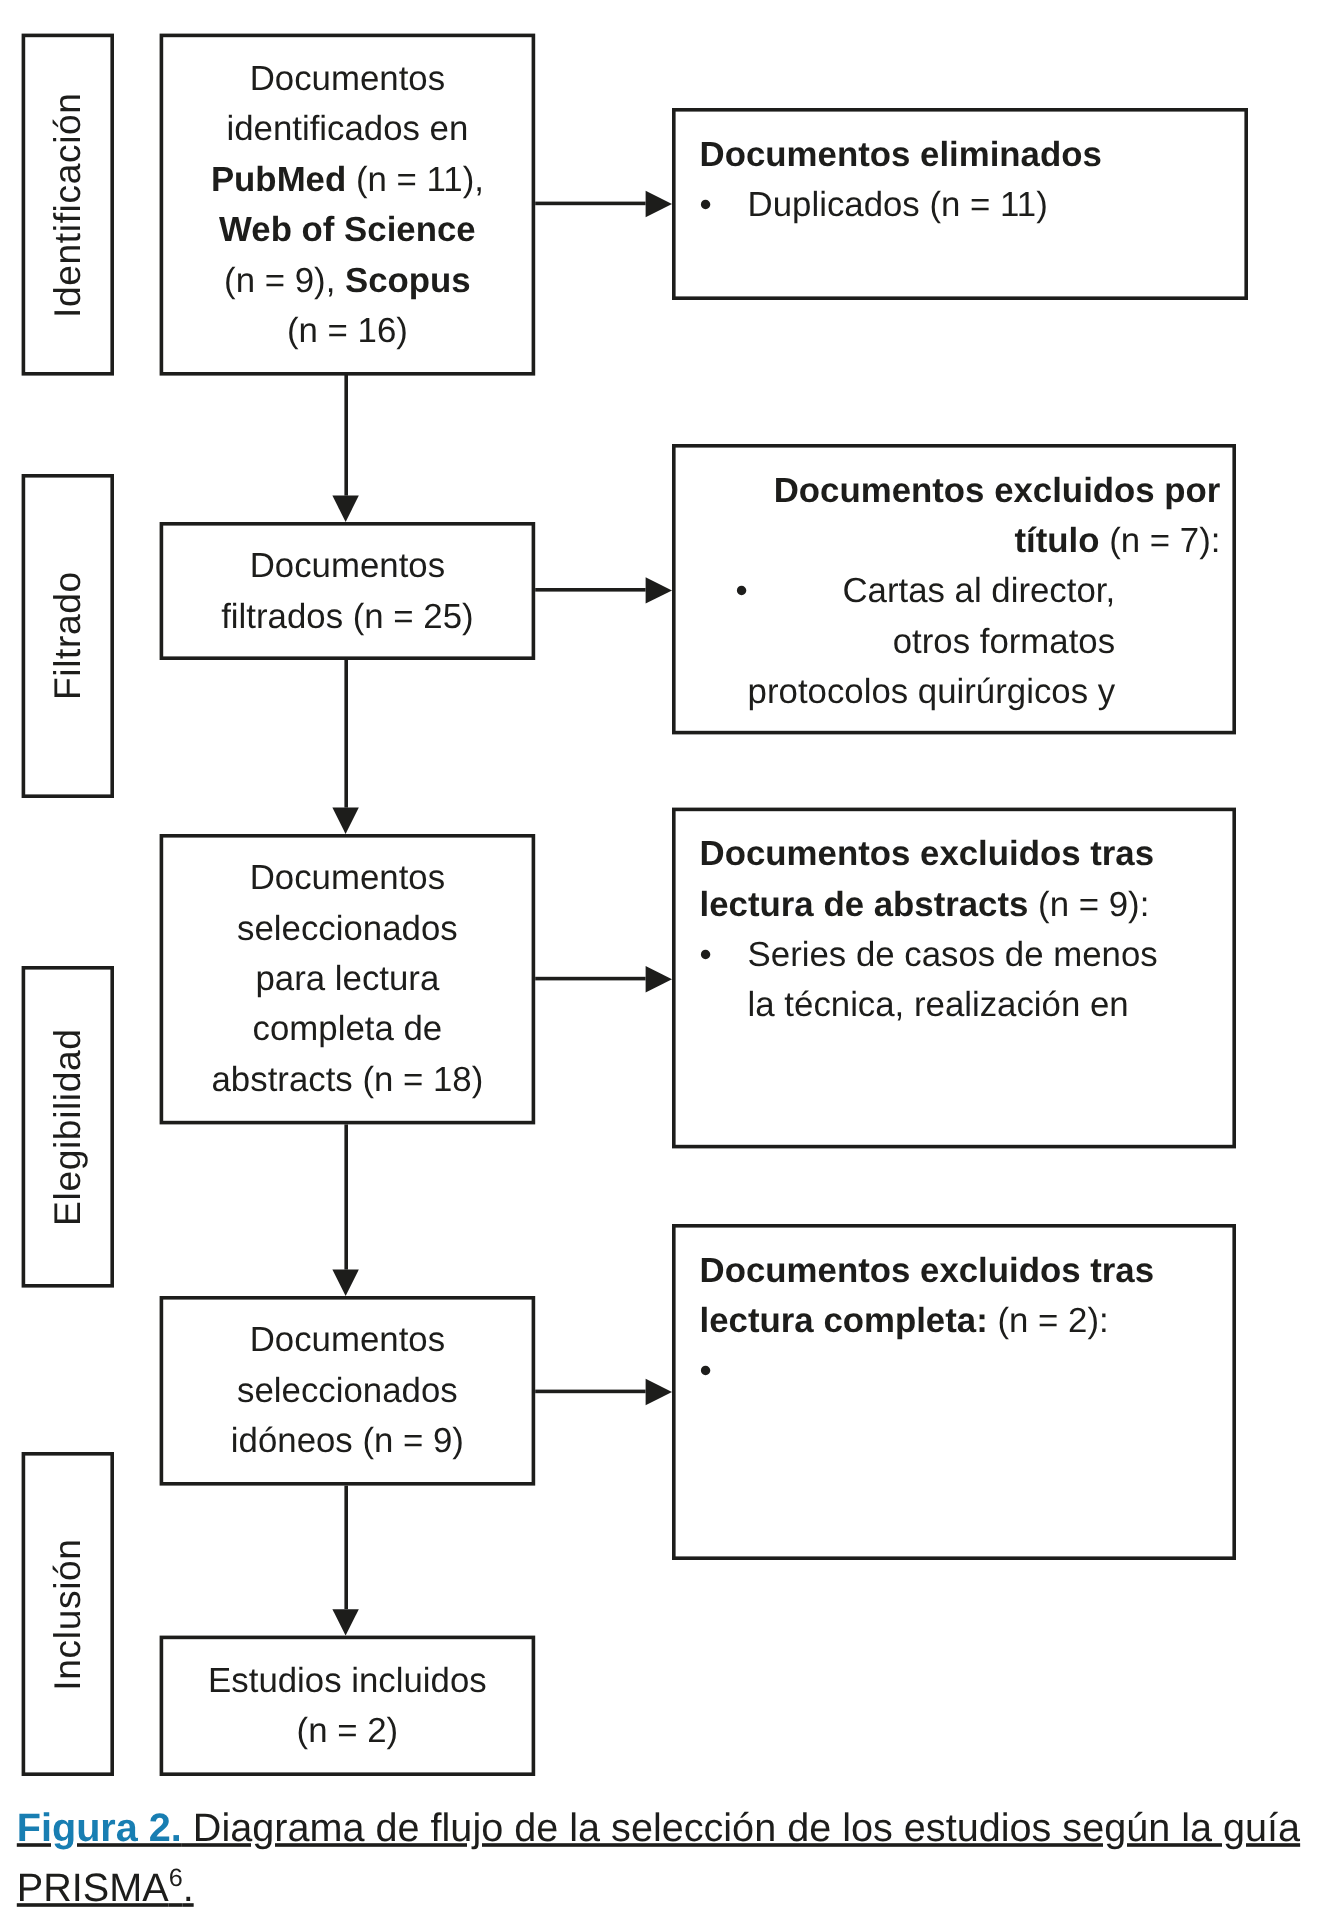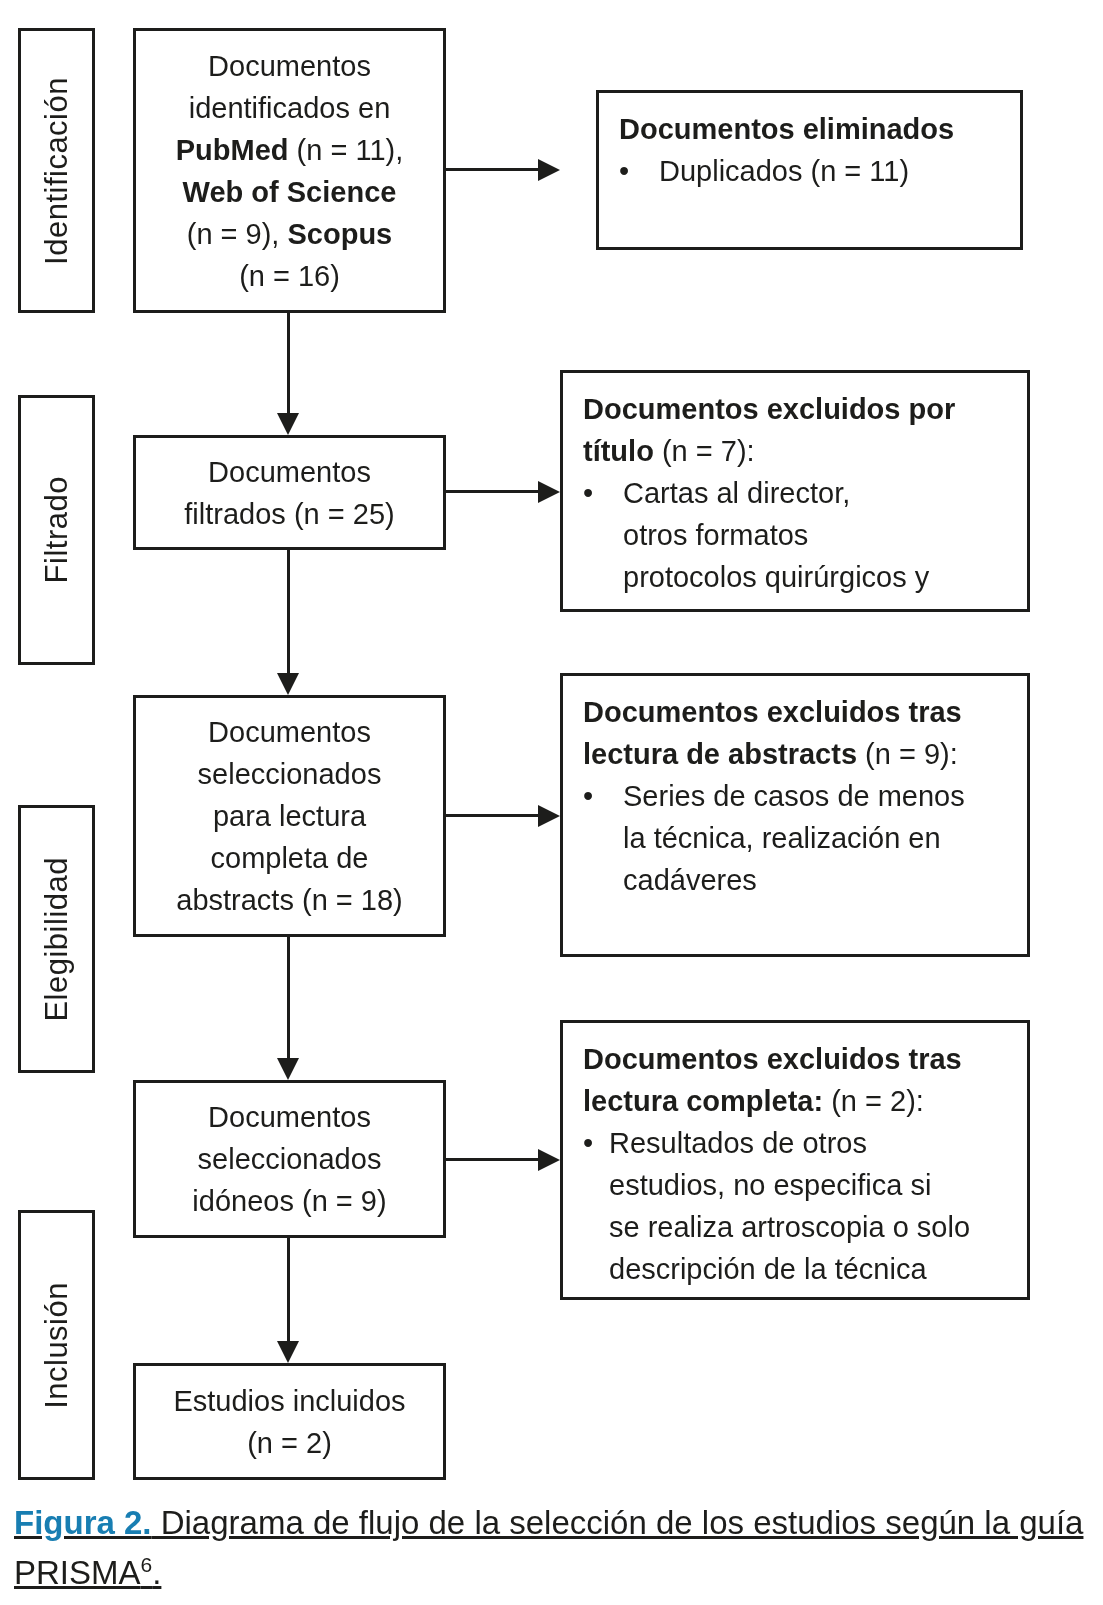--- a/index.html
+++ b/index.html
@@ -96,33 +96,33 @@
         <div class="tline"><span>idóneos (n = 9)</span></div>
       </div>
   </div>
   <div class="box mbox" style="left:133px; top:1363px; width:313px; height:117px;justify-content:center;">
     <div>
         <div class="tline"><span>Estudios incluidos</span></div>
         <div class="tline"><span>(n = 2)</span></div>
       </div>
   </div>
 
-  <div class="box rbox" style="left:560px; top:90px; width:427px; height:160px;margin-left:36px;">
+  <div class="box rbox" style="left:560px; top:90px; width:480px; height:160px;">
     <div>
         <div class="tline"><span class="b">Documentos eliminados</span></div>
       </div>
     <div class="bullet-row">
       <span class="bullet-col">•</span>
       <div>
           <div class="tline"><span>Duplicados (n = 11)</span></div>
         </div>
     </div>
   </div>
 
-  <div class="box rbox" style="left:560px; top:370px; width:470px; height:242px;">
+  <div class="box rbox" style="left:560px; top:370px; width:470px; height:242px;text-align:right;">
     <div>
         <div class="tline"><span class="b">Documentos excluidos por</span></div>
         <div class="tline"><span class="b">título</span><span> (n = 7):</span></div>
       </div>
     <div class="bullet-row">
       <span class="bullet-col">•</span>
       <div>
           <div class="tline"><span>Cartas al director,</span></div>
           <div class="tline"><span>otros formatos</span></div>
           <div class="tline"><span>protocolos quirúrgicos y</span></div>
@@ -133,38 +133,31 @@
   <div class="box rbox" style="left:560px; top:673px; width:470px; height:284px;">
     <div>
         <div class="tline"><span class="b">Documentos excluidos tras</span></div>
         <div class="tline"><span class="b">lectura de abstracts</span><span> (n = 9):</span></div>
       </div>
     <div class="bullet-row">
       <span class="bullet-col">•</span>
       <div>
           <div class="tline"><span>Series de casos de menos</span></div>
           <div class="tline"><span>la técnica, realización en</span></div>
-          <div class="tline"><span>cadáveres</span></div>
         </div>
     </div>
   </div>
 
   <div class="box rbox tight" style="left:560px; top:1020px; width:470px; height:280px;">
     <div>
         <div class="tline"><span class="b">Documentos excluidos tras</span></div>
         <div class="tline"><span class="b">lectura completa:</span><span> (n = 2):</span></div>
       </div>
     <div class="bullet-row">
       <span class="bullet-col">•</span>
-      <div>
-          <div class="tline"><span>Resultados de otros</span></div>
-          <div class="tline"><span>estudios, no especifica si</span></div>
-          <div class="tline"><span>se realiza artroscopia o solo</span></div>
-          <div class="tline"><span>descripción de la técnica</span></div>
-        </div>
     </div>
   </div>
 
   <div class="vline" style="left:287px; top:312px; height:101px;"></div>
   <div class="head-down" style="left:277px; top:413px;"></div>
 
   <div class="vline" style="left:287px; top:550px; height:123px;"></div>
   <div class="head-down" style="left:277px; top:673px;"></div>
 
   <div class="vline" style="left:287px; top:937px; height:121px;"></div>

